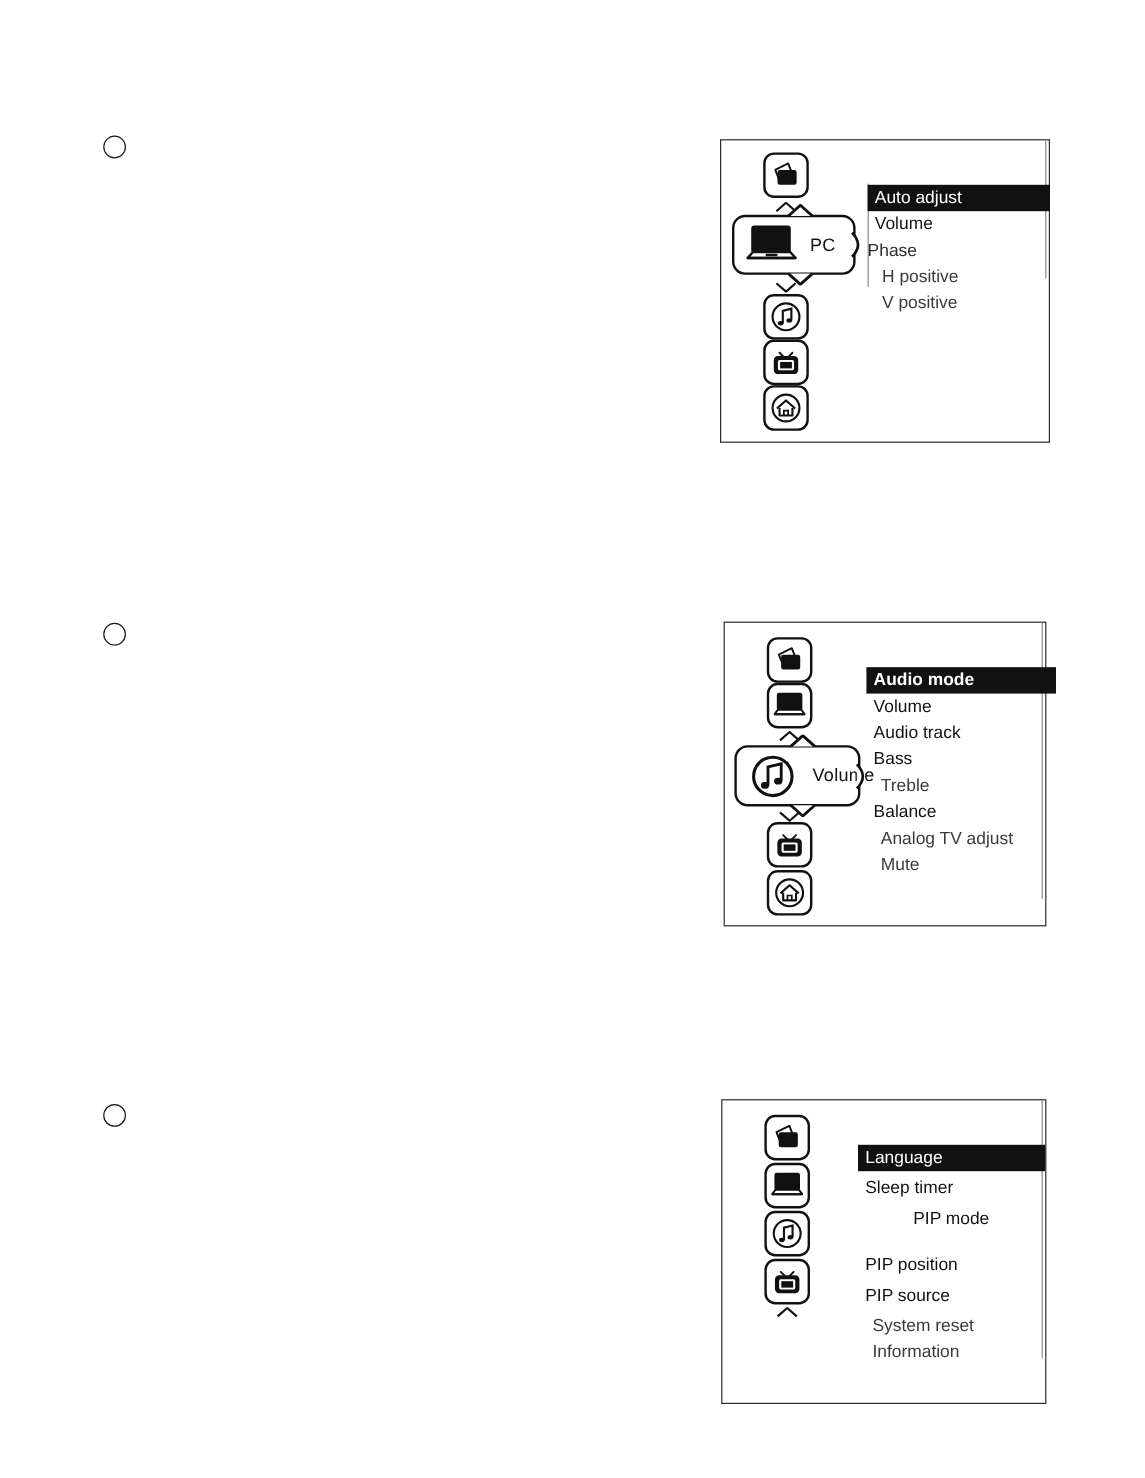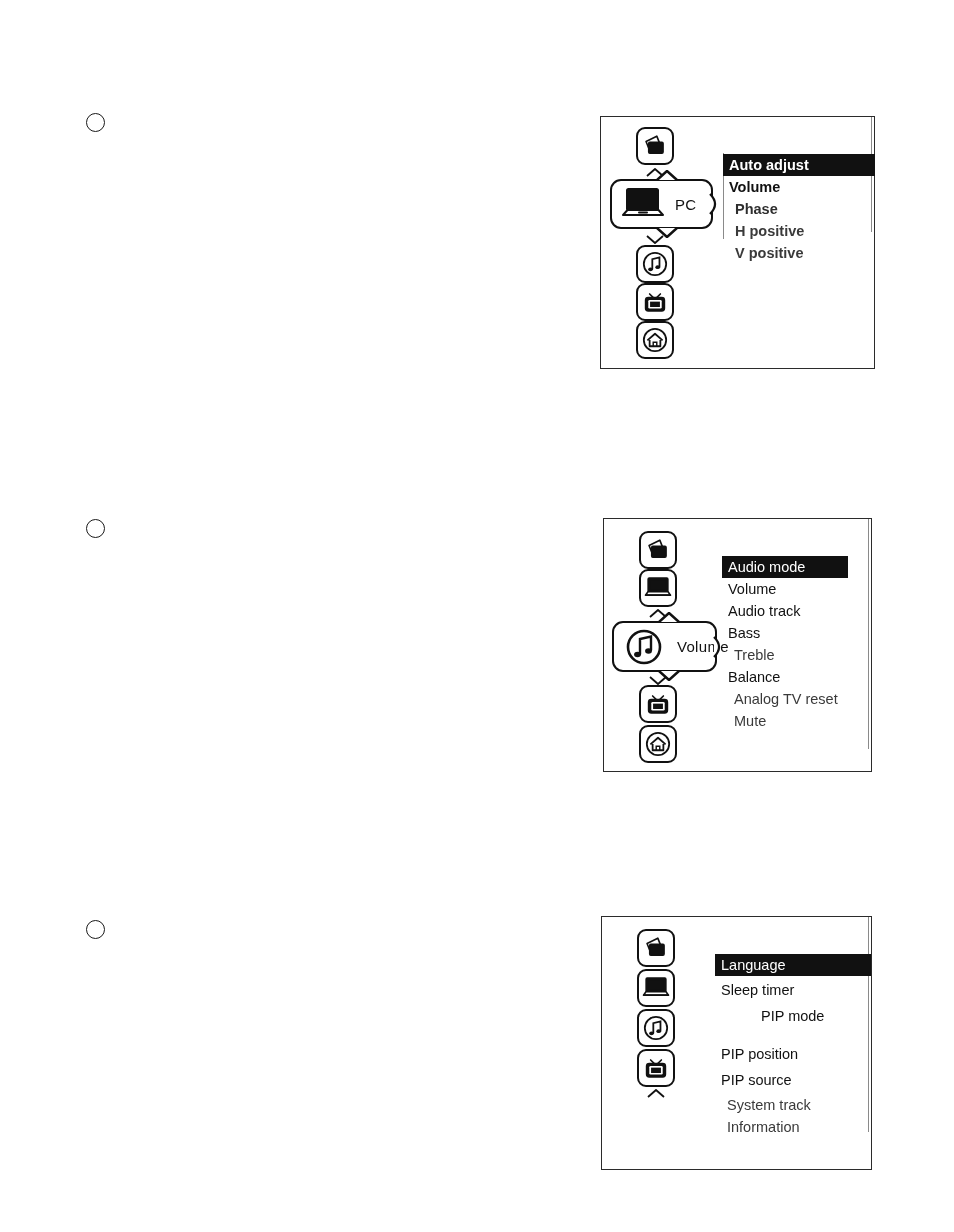--- a/index.html
+++ b/index.html
@@ -214,24 +214,24 @@
     <div class="cat-chev-bot">
       <svg viewBox="0 0 22 11">
           <path d="M1 1 L11 10 L21 1" fill="#fff" stroke="#111" stroke-width="2.4" stroke-linejoin="round"></path>
         </svg>
     </div>
   </div>
 
   <div class="hairline" style="left:122px; top:36px; height:86px;"></div>
   <div class="hairline" style="left:270px; top:0px; height:115px;"></div>
 
-  <div class="menu" style="left:122px; top:37px; width:152px;font-weight:bold;">
+  <div class="menu" style="left:122px; top:37px; width:152px;">
     <div class="menu-item selected" style="width:152px;">Auto adjust</div>
     <div class="menu-item">Volume</div>
-    <div class="menu-item faint" style="padding-left:12px;">Phase</div>
+    <div class="menu-item faint" style="padding-left:0px;">Phase</div>
     <div class="menu-item indent">H positive</div>
     <div class="menu-item indent">V positive</div>
   </div>
 </div>
 
 <div class="osd" style="left:603px; top:518px; width:269px; height:254px;">
 
   <div class="rail" style="height:100%;">
 
     <div class="icon-tile" style="top:12px;">
@@ -302,27 +302,27 @@
     <div class="cat-chev-bot">
       <svg viewBox="0 0 22 11">
           <path d="M1 1 L11 10 L21 1" fill="#fff" stroke="#111" stroke-width="2.4" stroke-linejoin="round"></path>
         </svg>
     </div>
   </div>
 
   <div class="hairline" style="left:264px; top:0px; height:230px;"></div>
 
   <div class="menu" style="left:118px; top:37px; width:152px;">
-    <div class="menu-item selected" style="width:126px;">Audio mode</div>
+    <div class="menu-item selected" style="width:158px;font-weight:bold;">Audio mode</div>
     <div class="menu-item">Volume</div>
     <div class="menu-item">Audio track</div>
     <div class="menu-item">Bass</div>
     <div class="menu-item indent">Treble</div>
     <div class="menu-item">Balance</div>
-    <div class="menu-item indent">Analog TV reset</div>
+    <div class="menu-item indent">Analog TV adjust</div>
     <div class="menu-item indent">Mute</div>
   </div>
 </div>
 
 <div class="osd" style="left:601px; top:916px; width:271px; height:254px;">
 
   <div class="rail" style="height:100%;">
 
     <div class="icon-tile" style="top:12px;">
       <svg viewBox="0 0 38 38" aria-hidden="true">
@@ -366,16 +366,16 @@
 
 
   <div class="hairline" style="left:266px; top:0px; height:215px;"></div>
 
   <div class="menu" style="left:113px; top:37px; width:156px;">
     <div class="menu-item selected" style="width:156px;">Language</div>
     <div class="menu-item" style="margin-top:3px;">Sleep timer</div>
     <div class="menu-item" style="margin-top:4px;margin-left:40px;">PIP mode</div>
     <div class="menu-item" style="margin-top:16px;">PIP position</div>
     <div class="menu-item" style="margin-top:4px;">PIP source</div>
-    <div class="menu-item indent" style="margin-top:3px;">System track</div>
+    <div class="menu-item indent" style="margin-top:3px;">System reset</div>
     <div class="menu-item indent">Information</div>
   </div>
 </div>
 
 </body></html>

